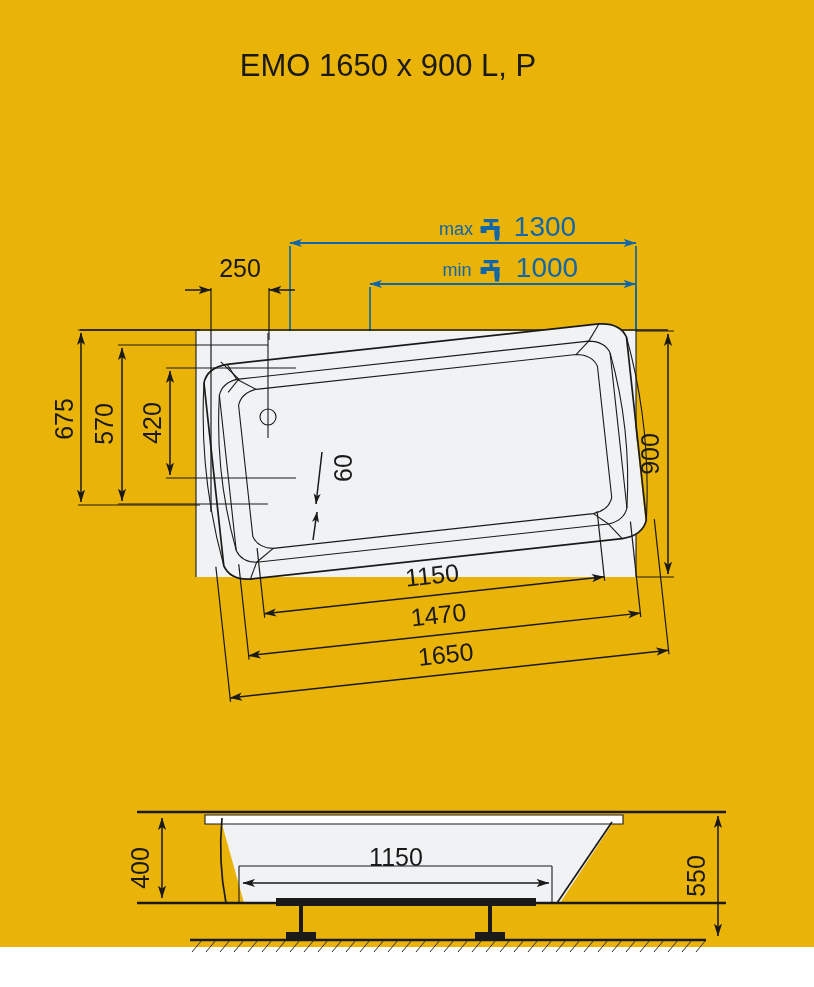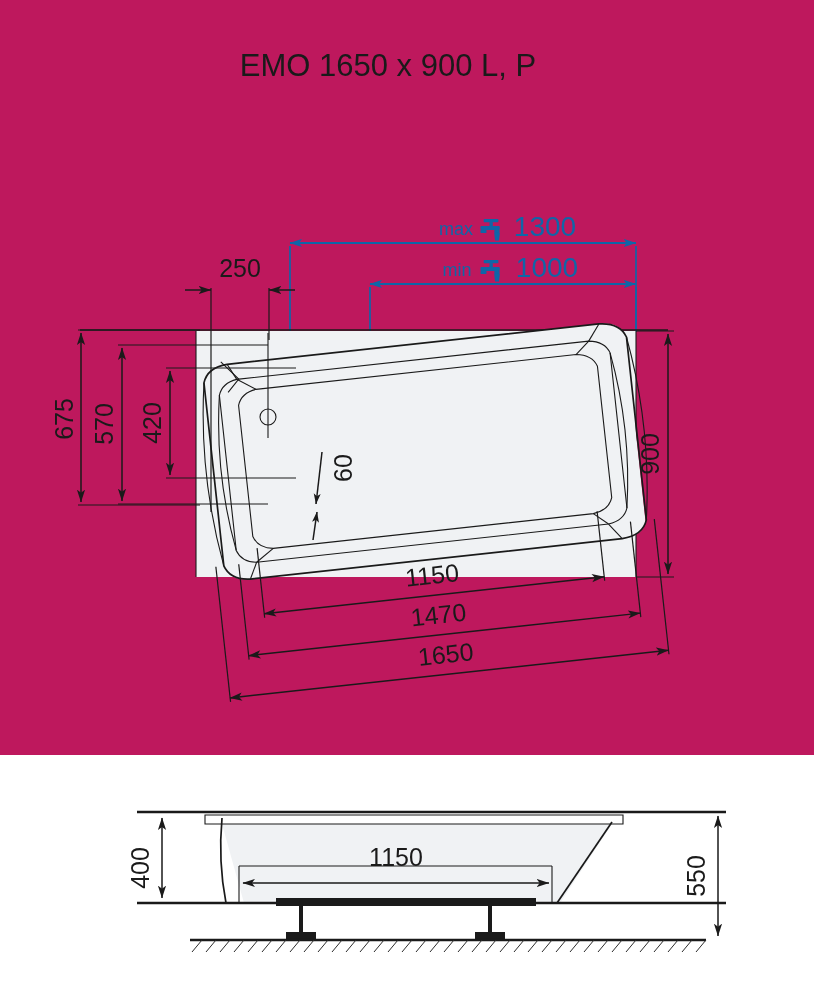--- a/index.html
+++ b/index.html
@@ -9,22 +9,22 @@
   }
   body {
     width: 814px;
     height: 987px;
     font-family: "Liberation Sans", sans-serif;
     overflow: hidden;
   }
   #drawing-root {
     position: relative;
     width: 814px;
-    height: 755px;
-    background: #be185d;
+    height: 947px;
+    background: #eab308;
   }
   svg.sheet {
     display: block;
     width: 814px;
     height: 987px;
   }
   .ln        { stroke: #1a1a1a; fill: none; stroke-width: 1.4; }
   .ln-thin   { stroke: #1a1a1a; fill: none; stroke-width: 1.1; }
   .ln-hair   { stroke: #2b2b2b; fill: none; stroke-width: 1.0; }
   .ln-heavy  { stroke: #1a1a1a; fill: none; stroke-width: 2.6; }

